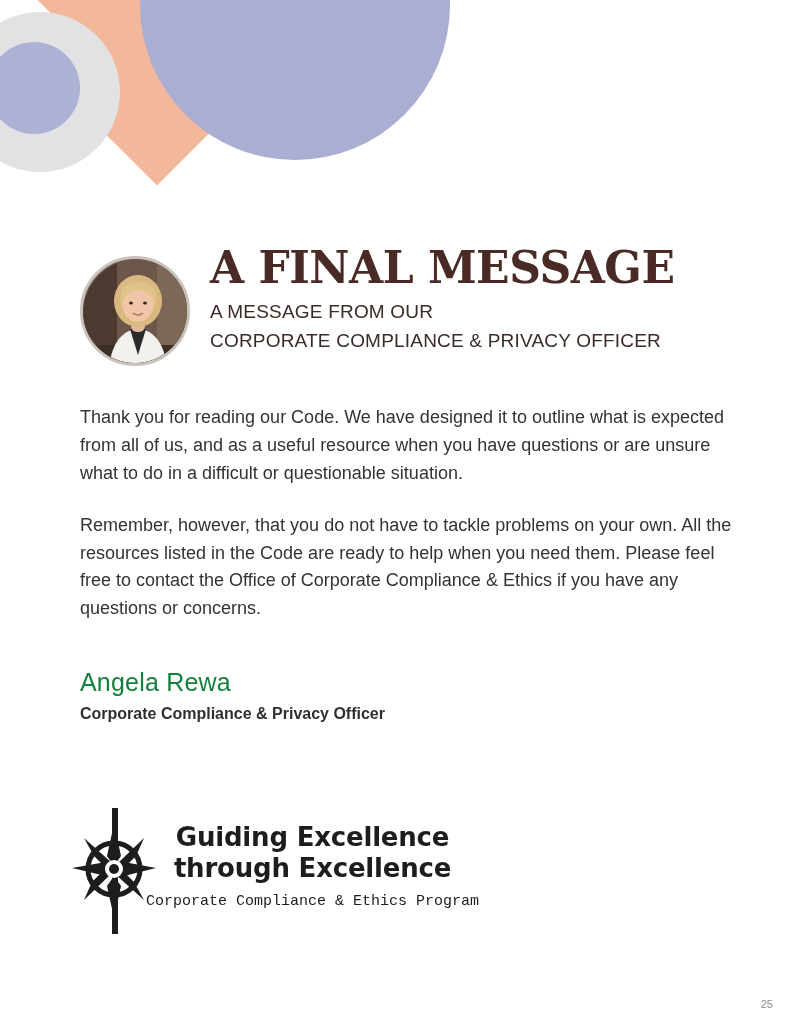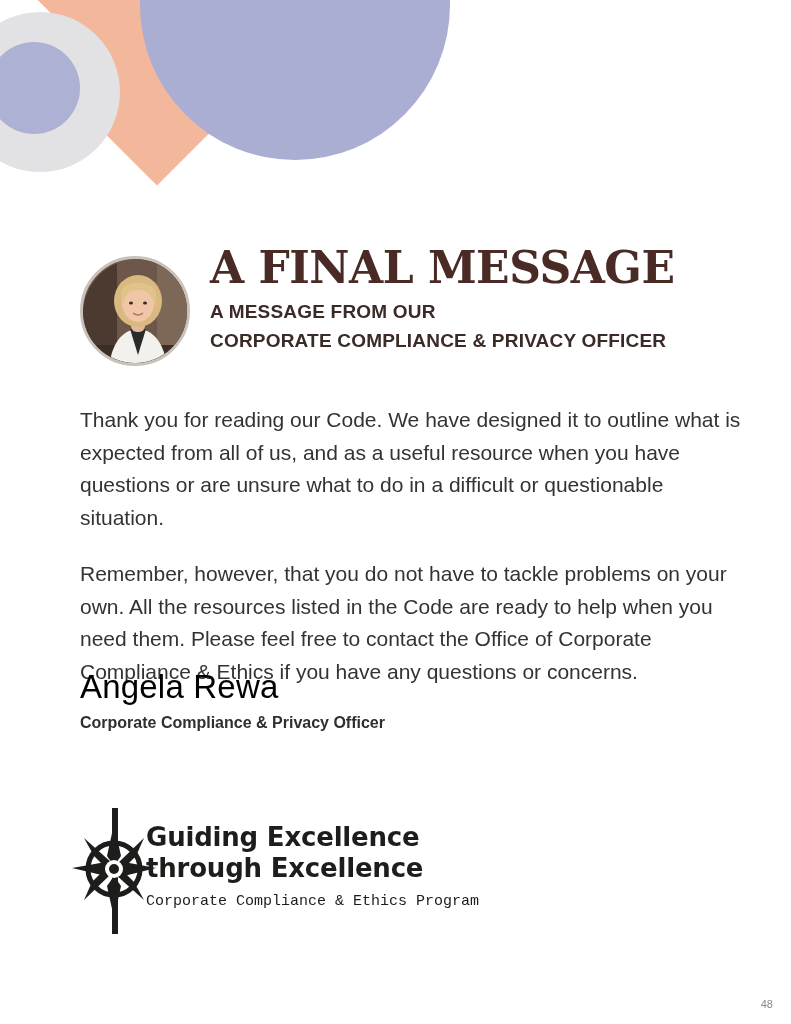--- a/index.html
+++ b/index.html
@@ -118,48 +118,47 @@
     margin: 0 0 8px 0;
     white-space: nowrap;
   }
   .sub-title {
     font-family: "Liberation Sans", sans-serif;
     font-size: 19px;
     letter-spacing: 0.2px;
     color: #3b2b26;
     line-height: 1.5;
     margin: 0;
-    font-weight: bold;
   }
 
   
   .body-copy {
     position: absolute;
     left: 80px;
     top: 404px;
     width: 662px;
-    font-size: 21px;
+    font-size: 18px;
     line-height: 1.55;
     color: #333333;
   }
   .body-copy p {
     margin: 0 0 24px 0;
   }
   .body-copy p:last-child { margin-bottom: 0; }
 
   
   .signature {
     position: absolute;
     left: 80px;
     top: 668px;
     width: 600px;
   }
   .sig-name {
-    font-size: 33px;
-    color: #000000;
+    font-size: 25px;
+    color: #15803d;
     margin: 0 0 8px 0;
     font-weight: normal;
     letter-spacing: 0.2px;
   }
   .sig-role {
     font-size: 16px;
     font-weight: bold;
     color: #2f2f2f;
     margin: 0;
   }
@@ -185,20 +184,21 @@
     top: 16px;
   }
   .logo-line1, .logo-line2 {
     font-family: "DejaVu Sans", sans-serif;
     font-weight: bold;
     font-size: 26px;
     color: #1d1d1b;
     line-height: 1.18;
     letter-spacing: -0.2px;
     margin: 0;
+    text-align: center;
   }
   .logo-tagline {
     font-family: Liberation Mono, monospace;
     font-size: 15px;
     color: #1d1d1b;
     margin: 10px 0 0 0;
   }
 
   
   .page-number {
@@ -296,13 +296,13 @@
       <circle cx="46" cy="63" r="5" fill="#1d1d1b"></circle>
     </svg>
   </div>
   <div class="logo-text">
     <p class="logo-line1">Guiding Excellence</p>
     <p class="logo-line2">through Excellence</p>
     <p class="logo-tagline">Corporate Compliance &amp; Ethics Program</p>
   </div>
 </div>
 
-<div class="page-number">48</div>
+<div class="page-number">25</div>
 
 </body></html>

